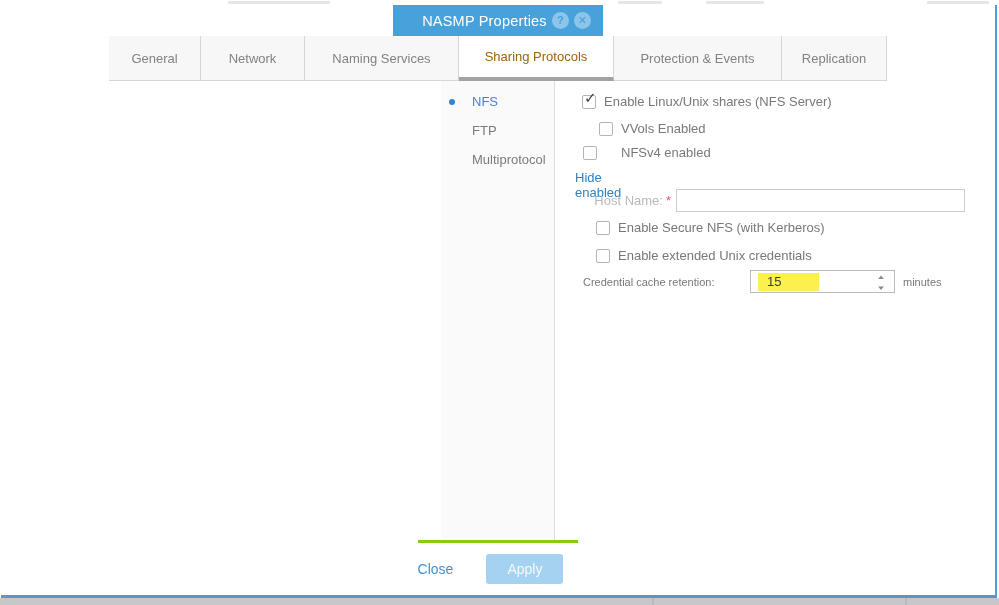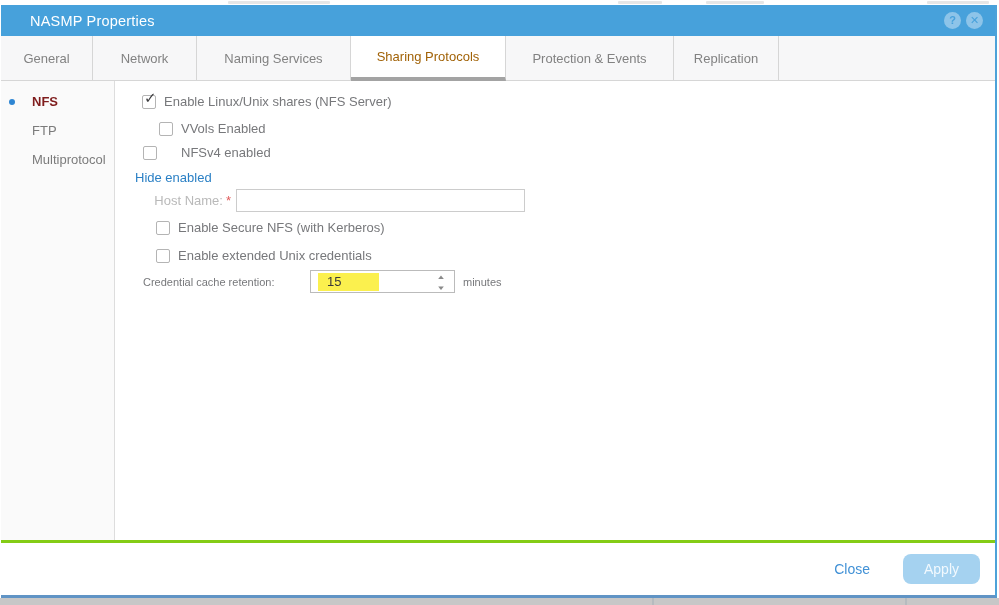--- a/index.html
+++ b/index.html
@@ -8,21 +8,21 @@
   .stage { position:relative; width:999px; height:605px; background:#ffffff; }
 
   
   .bg-artifact { position:absolute; background:#d9d9d9; opacity:.65; border-radius:1px; }
   .bottom-strip { position:absolute; left:0; right:0; top:598px; height:7px; background:#c7c7c7; }
   .bottom-strip .vmark { position:absolute; top:0; width:2px; height:7px; background:#aeb6bc; opacity:.7; }
 
   
   .dialog { position:absolute; left:1px; top:5px; width:996px; height:593px;
     background:#ffffff; border-right:2px solid #4da2d9; border-bottom:3px solid #6094c5;
-    display:flex; flex-direction:column; }
+    display:flex; flex-direction:column;align-items:center; }
 
   .titlebar { height:31px; background:#47a1db; display:flex; align-items:center;
     padding:0 12px 0 29px; flex-shrink:0; }
   .titlebar .title { color:#ffffff; font-size:14.5px; letter-spacing:.2px; }
   .titlebar .spacer { flex:1; }
   .tb-icon { width:17px; height:17px; border-radius:50%; background:rgba(255,255,255,.38);
     color:#47a1db; font-size:11px; font-weight:bold; display:flex; align-items:center;
     justify-content:center; margin-left:5px; cursor:pointer; line-height:1; }
 
   
@@ -35,21 +35,21 @@
   .tab:nth-child(5){ width:168px; } .tab:nth-child(6){ width:105px; }
   .tab:nth-child(7){ width:121px; }
   .tab.active { background:#ffffff; color:#a16207; border-bottom:4px solid #a3a3a3; }
   .tab-filler { flex:1; border-bottom:1px solid #d6d6d6; }
 
   
   .dlg-body { flex:1; display:flex; min-height:0; }
   .sidebar { width:114px; background:#fafafa; border-right:1px solid #dddddd; padding-top:6px; }
   .side-item { position:relative; height:29px; line-height:29px; padding-left:31px;
     font-size:13px; color:#7b7b7b; cursor:pointer; white-space:nowrap; }
-  .side-item.selected { color:#7f1d1d; font-weight:bold; }
+  .side-item.selected { color:#3b82f6; font-weight:normal; }
   .side-item .dot { position:absolute; left:8px; top:12px; width:6px; height:6px;
     border-radius:50%; background:#2e86d3; }
 
   .main { flex:1; position:relative; background:#ffffff; }
   .row { position:absolute; display:flex; align-items:center; }
 
   .cb { width:14px; height:14px; border:1px solid #b4b4b4; border-radius:2px;
     background:#ffffff; position:relative; flex-shrink:0; cursor:pointer; }
   .cb .tick { position:absolute; top:-6px; left:1px; font-size:15px; font-weight:bold;
     color:#3e3e40; line-height:1; display:none; }
@@ -73,21 +73,21 @@
     display:flex; flex-direction:column; align-items:center; justify-content:space-between; }
   .spin-btn { font-size:6px; color:#8a8a8a; line-height:1; cursor:pointer;
     transform:scaleX(1.6); }
   .unit { margin-left:8px; }
 
   
   .footer { height:55px; border-top:3px solid #84cc16; display:flex; align-items:center;
     justify-content:flex-end; padding-right:15px; flex-shrink:0; }
   .close-link { font-size:14px; color:#4191d6; cursor:pointer; margin-right:33px; }
   .apply-btn { width:77px; height:30px; background:#a5d2f0; color:#f2f9fe; border:none;
-    border-radius:8px; font-size:14px; font-family:inherit; cursor:default; }
+    border-radius:3px; font-size:14px; font-family:inherit; cursor:default; }
 </style>
 </head>
 <body>
 
 <div class="stage">
 
   <div class="bg-artifact" style="left:228px; top:1px; width:102px; height:3px;"></div>
   <div class="bg-artifact" style="left:618px; top:1px; width:44px; height:3px;"></div>
   <div class="bg-artifact" style="left:706px; top:1px; width:58px; height:3px;"></div>
   <div class="bg-artifact" style="left:927px; top:1px; width:62px; height:3px;"></div>

